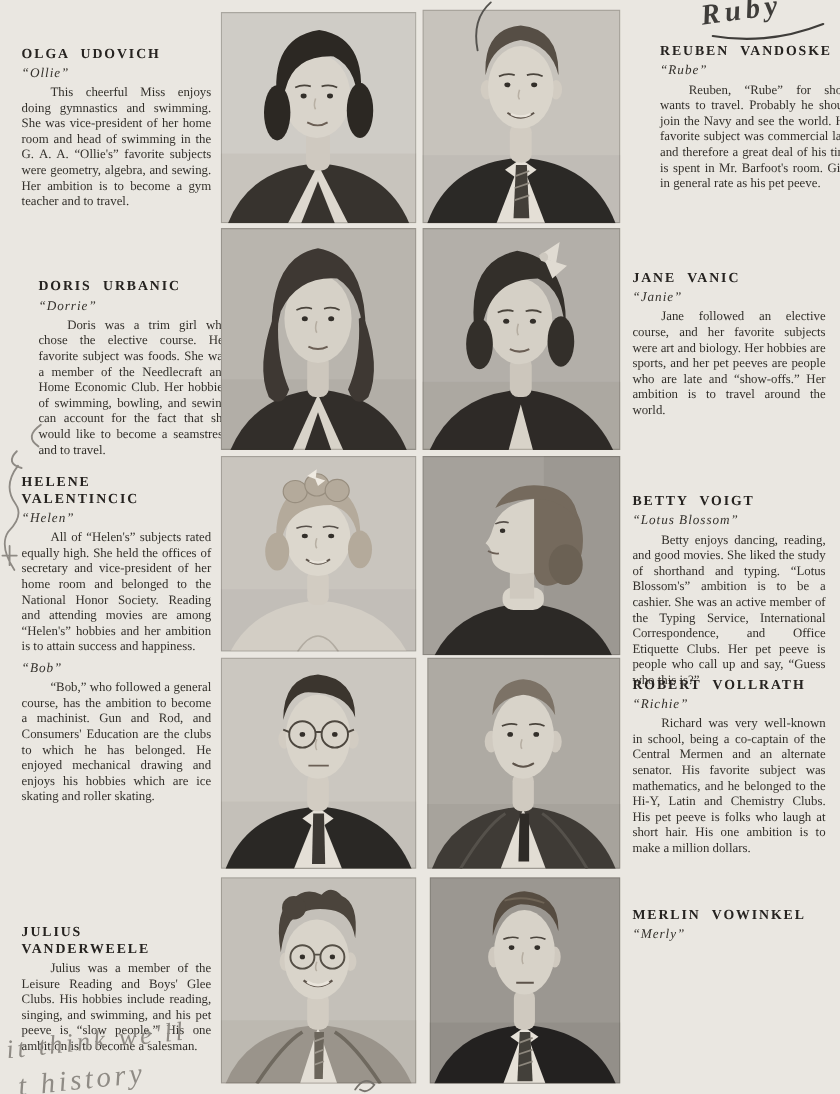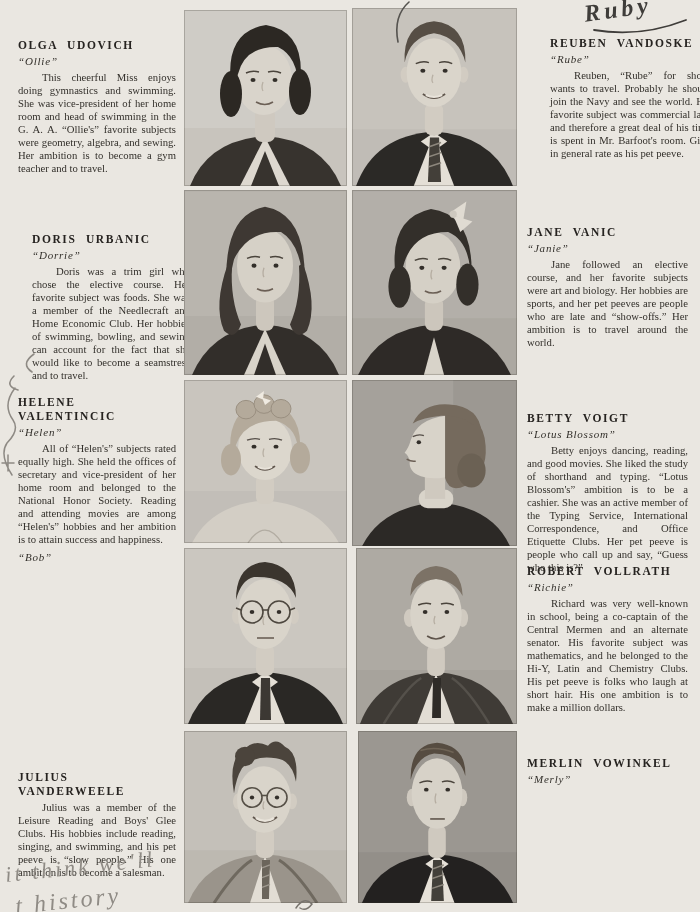--- a/index.html
+++ b/index.html
@@ -81,20 +81,21 @@
     </section>
 
     <section class="bio" id="bio-helene">
       <h3>HELENE VALENTINCIC</h3>
       <div class="nick">“Helen”</div>
       <p>All of “Helen's” subjects rated equally high. She held the offices of secretary and vice-president of her home room and belonged to the National Honor Society. Reading and attending movies are among “Helen's” hobbies and her ambition is to attain success and happiness.</p>
     </section>
 
     <section class="bio" id="bio-robert">
       <div class="nick">“Bob”</div>
+      <p>“Bob,” who followed a general course, has the ambition to become a machinist. Gun and Rod, and Consumers' Education are the clubs to which he has belonged. He enjoyed mechanical drawing and enjoys his hobbies which are ice skating and roller skating.</p>
     </section>
 
     <section class="bio" id="bio-julius">
       <h3>JULIUS VANDERWEELE</h3>
       <p>Julius was a member of the Leisure Reading and Boys' Glee Clubs. His hobbies include reading, singing, and swimming, and his pet peeve is “slow people.” His one ambition is to become a salesman.</p>
     </section>
   </div>
 
   <div class="col-right">
 

